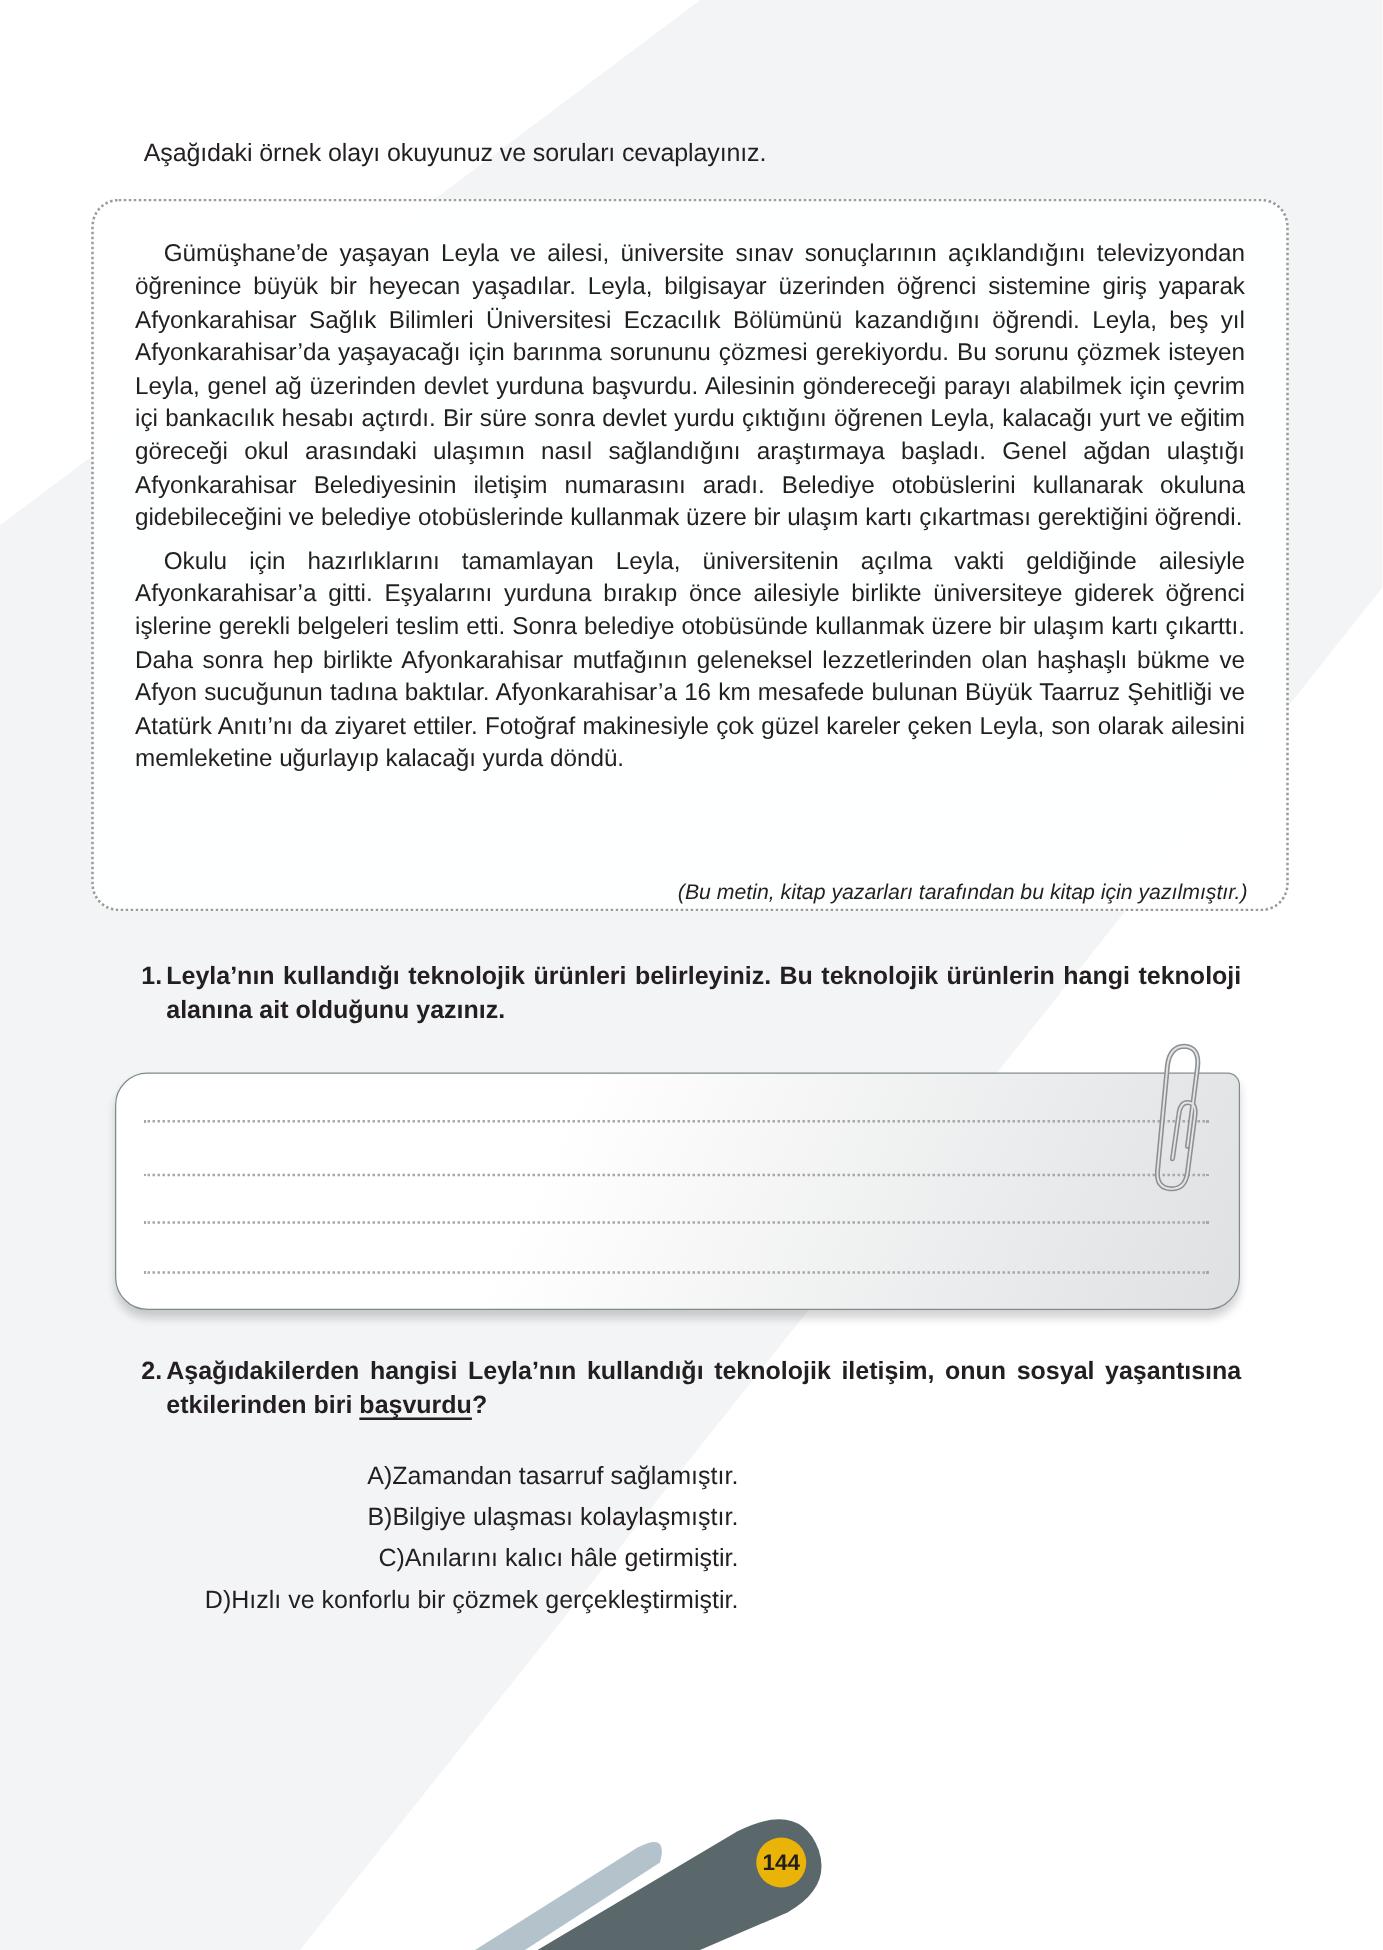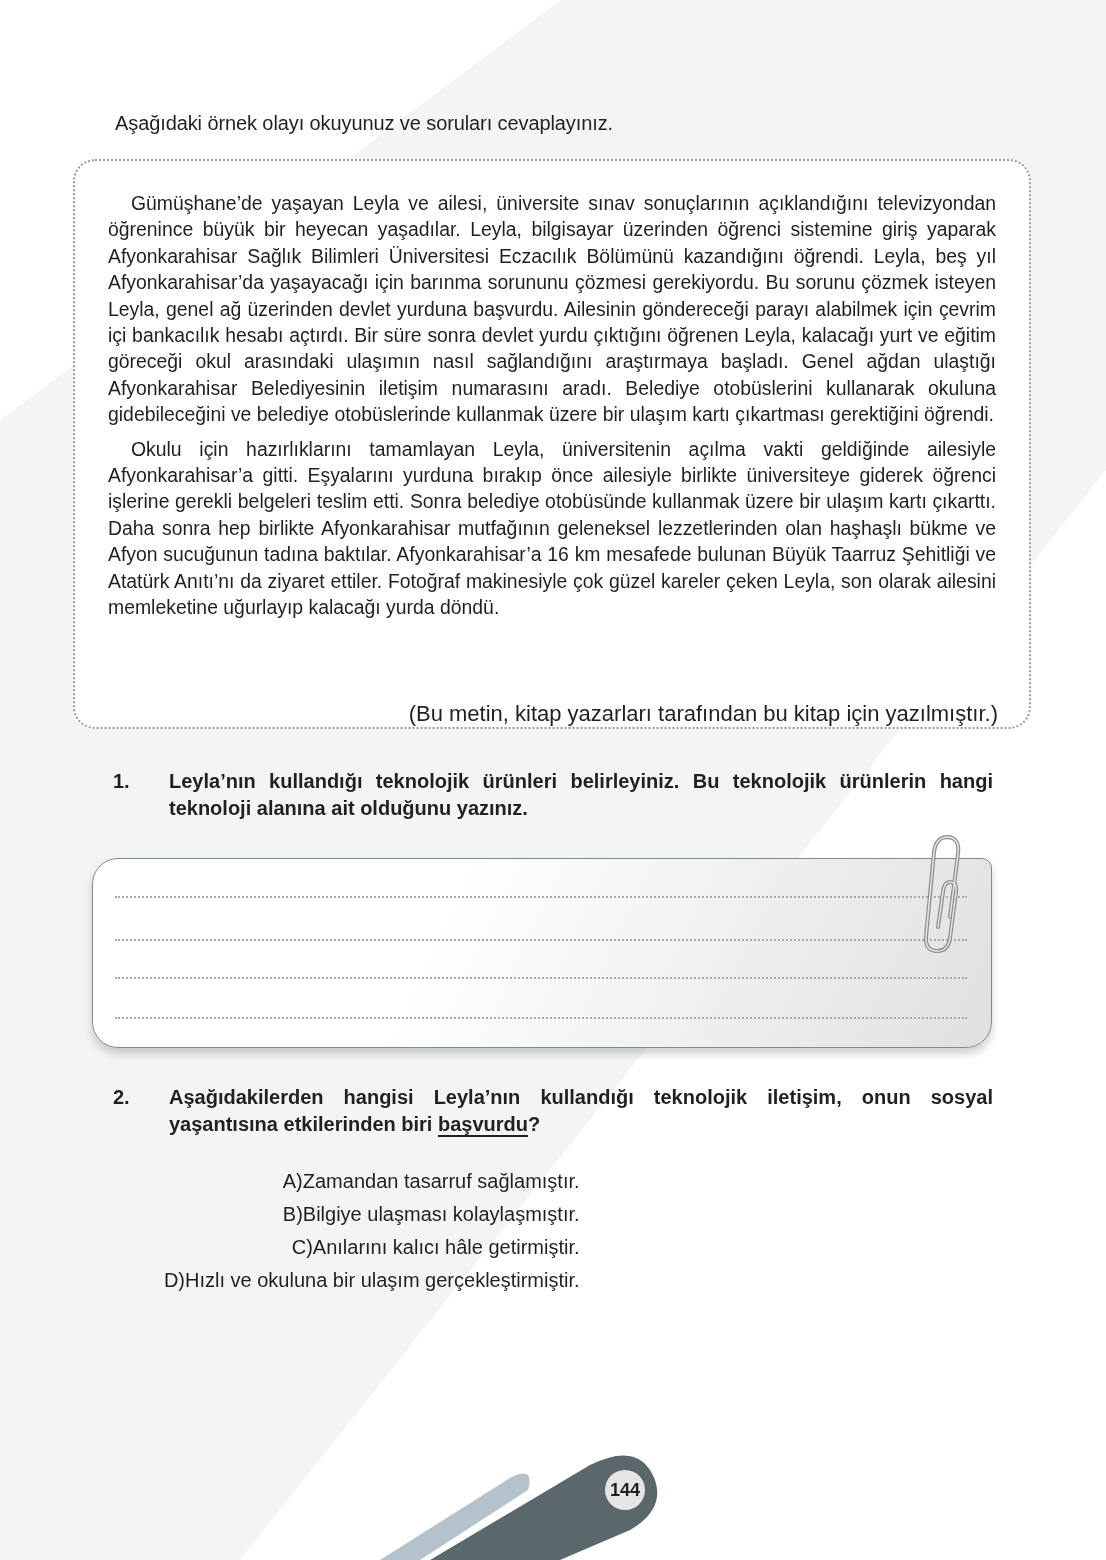--- a/index.html
+++ b/index.html
@@ -22,29 +22,29 @@
     border: 2px dotted #9a9a9a; border-radius: 22px; box-sizing: border-box;
     background: rgba(255,255,255,0.92);
   }
   .story {
     position: absolute; left: 108px; top: 190px; width: 888px;
     font-size: 19.4px; line-height: 26.4px; text-align: justify;
   }
   .story p { margin: 0 0 8px 0; text-indent: 23px; }
   .credit {
     position: absolute; right: 108px; top: 703px;
-    font-size: 22px; line-height: 22px;
+    font-size: 17px; font-style: italic; line-height: 22px;
   }
 
   .question {
     position: absolute; left: 113px; width: 880px;
     font-size: 20px; line-height: 27px; font-weight: bold;
   }
   .question .num { position: absolute; left: 0; top: 0; }
-  .question .qtext { display: block; margin-left: 56px; text-align: justify; }
+  .question .qtext { display: block; margin-left: 20px; text-align: justify; }
   .q1 { top: 768px; }
   .q2 { top: 1084px; }
   .underline { text-decoration: underline; text-underline-offset: 4px; text-decoration-thickness: 2px; }
 
   .answer-card {
     position: absolute; left: 92px; top: 858px; width: 900px; height: 190px;
     border: 1.5px solid #7f8a8d; border-radius: 26px 10px 26px 26px; box-sizing: border-box;
     background: linear-gradient(115deg, #ffffff 0%, #ffffff 38%, #e9eaeb 80%, #dfe0e2 100%);
     box-shadow: 0 6px 8px rgba(0,0,0,0.18);
   }
@@ -53,21 +53,21 @@
     border-top: 2px dotted #a8a8a8;
   }
   .paperclip { position: absolute; left: 920px; top: 832px; width: 50px; height: 125px; z-index: 3; }
 
   .options { position: absolute; left: 149px; top: 1166px; font-size: 20px; text-align: right; }
   .option { position: relative; height: 33px; line-height: 30px; }
   .option .letter { display: inline-block; width: 36px; }
 
   .page-num {
     position: absolute; left: 605px; top: 1470px; width: 40px; height: 40px;
-    border-radius: 50%; background: #e5e5e5; text-align: center; line-height: 40px;
+    border-radius: 50%; background: #eab308; text-align: center; line-height: 40px;
     font-size: 18px; font-weight: bold; color: #231f20; z-index: 4;
   }
 </style>
 </head>
 <body>
 
 <svg class="bg-shape" viewBox="0 0 1106 1560" xmlns="http://www.w3.org/2000/svg">
 
   <polygon points="0,420 560,0 1106,0 1106,470 240,1560 0,1560" fill="#f3f4f6"></polygon>
   <polygon points="0,0 560,0 0,420" fill="#ffffff"></polygon>
@@ -114,18 +114,18 @@
     <div class="option">
       <span class="letter">A)</span><span>Zamandan tasarruf sağlamıştır.</span>
     </div>
     <div class="option">
       <span class="letter">B)</span><span>Bilgiye ulaşması kolaylaşmıştır.</span>
     </div>
     <div class="option">
       <span class="letter">C)</span><span>Anılarını kalıcı hâle getirmiştir.</span>
     </div>
     <div class="option">
-      <span class="letter">D)</span><span>Hızlı ve okuluna bir ulaşım gerçekleştirmiştir.</span>
+      <span class="letter">D)</span><span>Hızlı ve konforlu bir çözmek gerçekleştirmiştir.</span>
     </div>
   </div>
 
   <div class="page-num">144</div>
 </div>
 
 </body></html>

